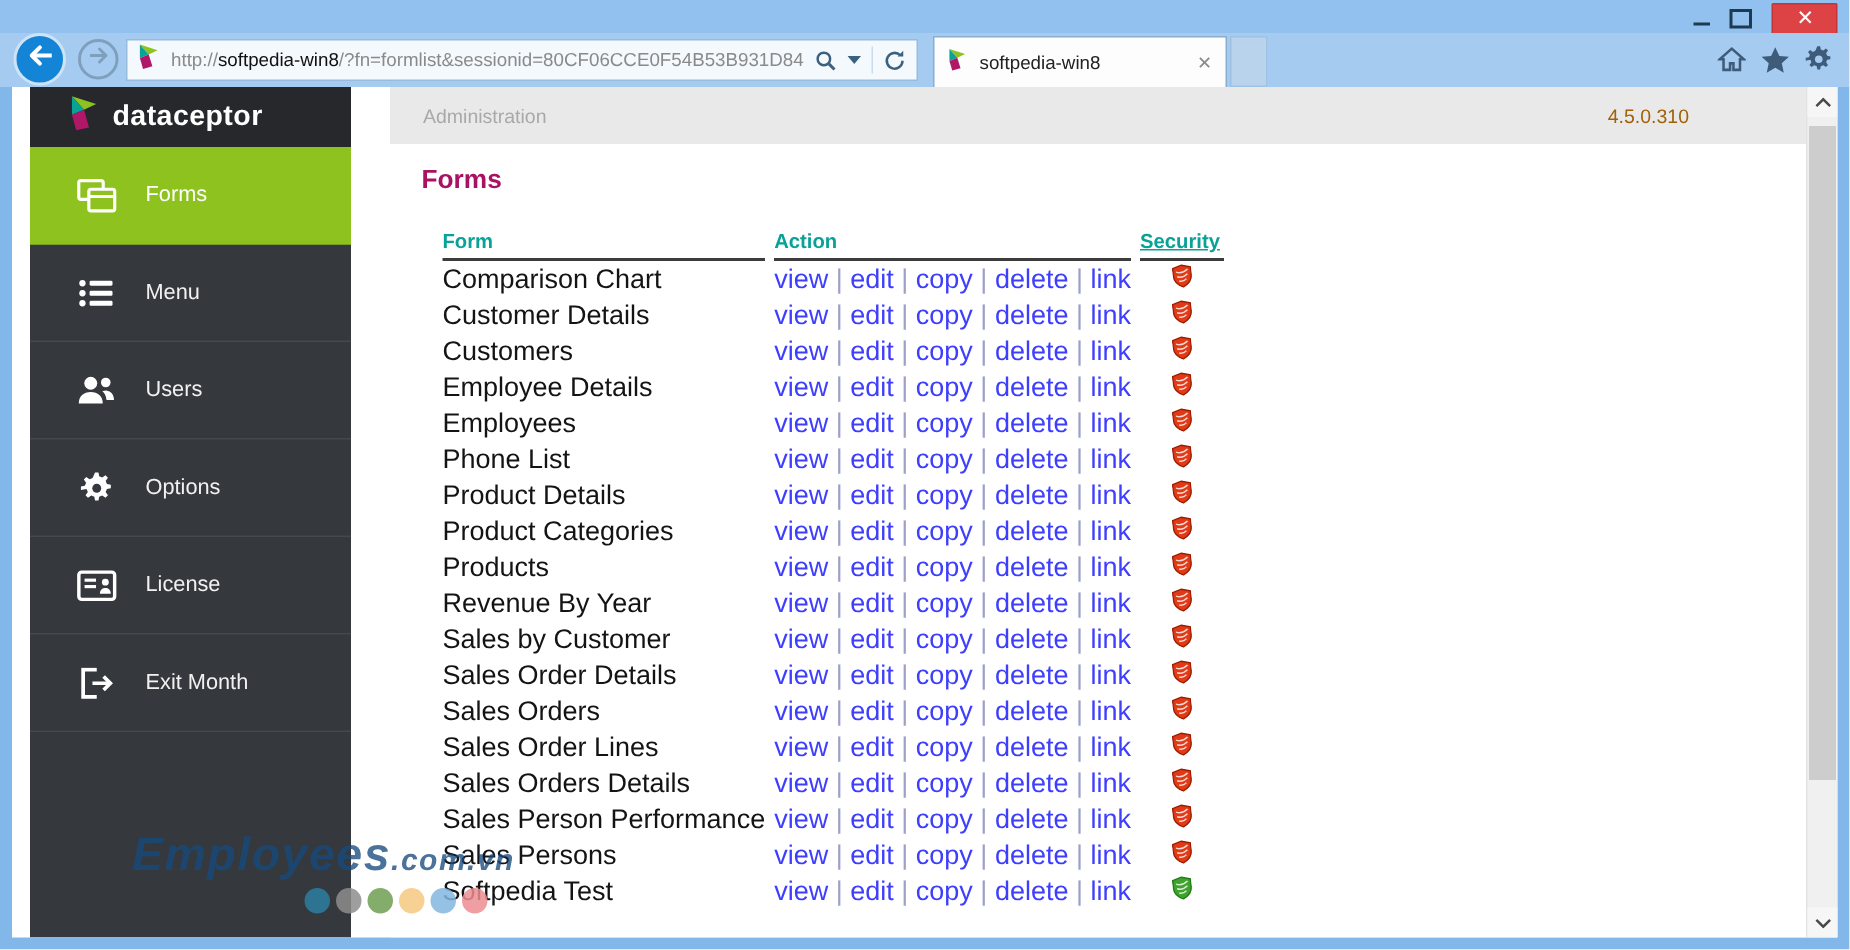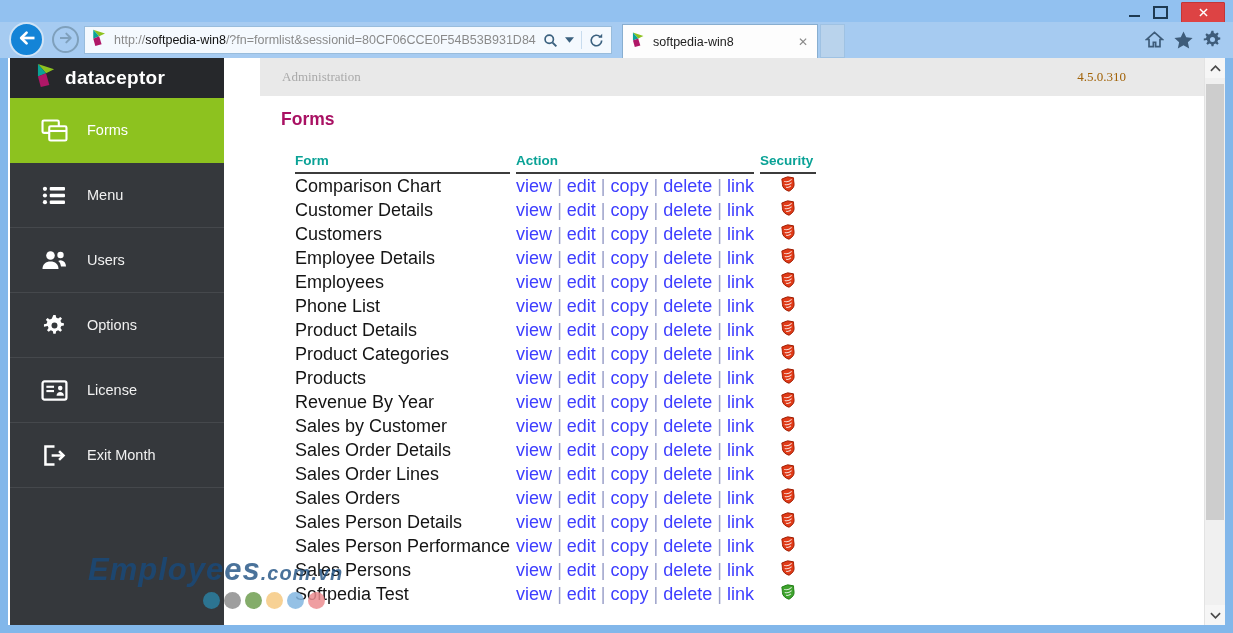--- a/index.html
+++ b/index.html
@@ -31,39 +31,39 @@
   .tab-close{margin-left:auto;color:#8a8a8a;font-size:12px;cursor:pointer;}
   .newtab-btn{position:absolute;left:820px;top:2px;width:25px;height:34px;background:#b9d3ec;border:1px solid #9fc2e3;box-sizing:border-box;cursor:pointer;}
   .nav-right{position:absolute;right:11px;top:8px;display:flex;gap:10px;align-items:center;}
   .nav-right span{cursor:pointer;display:flex;}
 
   
   .frame-body{position:absolute;top:58px;left:0;width:1233px;height:575px;background:#82b7ea;}
   .app{position:absolute;left:8px;top:0;width:1217px;height:567px;background:#ffffff;overflow:hidden;}
 
   
-  .sidebar{position:absolute;left:2px;top:0;width:214px;height:100%;background:#35383c;}
+  .sidebar{position:absolute;left:12px;top:0;width:214px;height:100%;background:#35383c;}
   .logo{height:40px;background:#26282b;display:flex;align-items:center;padding-left:27px;gap:9px;
         color:#fff;font-size:19px;font-weight:bold;letter-spacing:.3px;}
   .side-item{height:64px;display:flex;align-items:center;padding-left:30px;gap:19px;
              color:#f1f1f1;font-size:14.5px;border-bottom:1px solid #45484c;cursor:pointer;}
   .side-item.active{background:#8dc21f;border-bottom-color:#8dc21f;color:#fff;}
   .side-icon{display:flex;width:28px;justify-content:center;color:#fff;}
 
   
   .content{position:absolute;left:252px;top:0;width:944px;height:100%;background:#fff;}
   .admin-bar{height:38px;background:#e9e9e9;display:flex;align-items:center;justify-content:space-between;
-             padding:0 78px 0 22px;font-size:13px;color:#a9a9a9;font-family:Liberation Serif, serif;}
+             padding:0 78px 0 22px;font-size:13px;color:#a9a9a9;}
   .version{color:#a16207;}
   .page{padding:0 0 0 21px;}
   .page-title{color:#a91163;font-size:17.5px;font-weight:bold;margin:13px 0 0 0;}
   table.forms{border-collapse:separate;border-spacing:6px 0;margin:21px 0 0 8px;}
   table.forms th{text-align:left;color:#0aa296;font-size:13.5px;font-weight:bold;
                  border-bottom:2px solid #3c3c3c;padding:2px 0 4px 0;}
-  th.col-0{width:154px;margin-left:18px;} th.col-1{width:174px;} th.col-2{width:56px;}
+  th.col-0{width:154px;margin-left:18px;} th.col-1{width:174px;} th.col-2{width:56px;text-decoration:underline;}
   table.forms td{font-size:18px;color:#141414;height:24px;padding:0;vertical-align:middle;white-space:nowrap;}
   td.sec{text-align:center;}
   td.sec span{display:inline-block;transform:rotate(-6deg);}
   table.forms a{color:#3e3eff;text-decoration:none;cursor:pointer;}
   .pipe{color:#9ba0c9;}
 
   
   .scrollbar{position:absolute;left:1196px;top:0;width:21px;height:100%;background:#f0f0f0;border-left:1px solid #e3e3e3;box-sizing:border-box;}
   .sb-btn{position:absolute;left:0;width:100%;height:20px;display:flex;align-items:center;justify-content:center;background:#f6f6f6;cursor:pointer;}
   .sb-up{top:0;} .sb-down{bottom:0;}
@@ -366,37 +366,37 @@
                 </tr>
                 <tr>
                   <td>Sales Order Details</td>
                   <td><a>view</a><span class="pipe"> | </span><a>edit</a><span class="pipe"> | </span><a>copy</a><span class="pipe"> | </span><a>delete</a><span class="pipe"> | </span><a>link</a></td>
                   <td class="sec"><span><svg width="13" height="16" viewBox="0 0 14 17">
                         <path d="M7 .7L13.4 2.5V8.2c0 4.2-2.8 6.6-6.4 8.1C3.4 14.8.6 12.4.6 8.2V2.5z" fill="#e03a17" stroke="#9c1c00" stroke-width="1"></path>
                         <path d="M2.8 5.2c2.4 1.2 5.8.7 8.4-1.3M3.2 8.6c2.4 1.1 5.2.6 7.6-1.3M4.4 11.8c1.8.7 3.6.3 5.3-1" stroke="#fff" stroke-width="1.05" fill="none" opacity=".8"></path>
                       </svg></span></td>
                 </tr>
                 <tr>
+                  <td>Sales Orders</td>
+                  <td><a>view</a><span class="pipe"> | </span><a>edit</a><span class="pipe"> | </span><a>copy</a><span class="pipe"> | </span><a>delete</a><span class="pipe"> | </span><a>link</a></td>
+                  <td class="sec"><span><svg width="13" height="16" viewBox="0 0 14 17">
+                        <path d="M7 .7L13.4 2.5V8.2c0 4.2-2.8 6.6-6.4 8.1C3.4 14.8.6 12.4.6 8.2V2.5z" fill="#e03a17" stroke="#9c1c00" stroke-width="1"></path>
+                        <path d="M2.8 5.2c2.4 1.2 5.8.7 8.4-1.3M3.2 8.6c2.4 1.1 5.2.6 7.6-1.3M4.4 11.8c1.8.7 3.6.3 5.3-1" stroke="#fff" stroke-width="1.05" fill="none" opacity=".8"></path>
+                      </svg></span></td>
+                </tr>
+                <tr>
                   <td>Sales Order Lines</td>
                   <td><a>view</a><span class="pipe"> | </span><a>edit</a><span class="pipe"> | </span><a>copy</a><span class="pipe"> | </span><a>delete</a><span class="pipe"> | </span><a>link</a></td>
                   <td class="sec"><span><svg width="13" height="16" viewBox="0 0 14 17">
                         <path d="M7 .7L13.4 2.5V8.2c0 4.2-2.8 6.6-6.4 8.1C3.4 14.8.6 12.4.6 8.2V2.5z" fill="#e03a17" stroke="#9c1c00" stroke-width="1"></path>
                         <path d="M2.8 5.2c2.4 1.2 5.8.7 8.4-1.3M3.2 8.6c2.4 1.1 5.2.6 7.6-1.3M4.4 11.8c1.8.7 3.6.3 5.3-1" stroke="#fff" stroke-width="1.05" fill="none" opacity=".8"></path>
                       </svg></span></td>
                 </tr>
                 <tr>
-                  <td>Sales Orders</td>
-                  <td><a>view</a><span class="pipe"> | </span><a>edit</a><span class="pipe"> | </span><a>copy</a><span class="pipe"> | </span><a>delete</a><span class="pipe"> | </span><a>link</a></td>
-                  <td class="sec"><span><svg width="13" height="16" viewBox="0 0 14 17">
-                        <path d="M7 .7L13.4 2.5V8.2c0 4.2-2.8 6.6-6.4 8.1C3.4 14.8.6 12.4.6 8.2V2.5z" fill="#e03a17" stroke="#9c1c00" stroke-width="1"></path>
-                        <path d="M2.8 5.2c2.4 1.2 5.8.7 8.4-1.3M3.2 8.6c2.4 1.1 5.2.6 7.6-1.3M4.4 11.8c1.8.7 3.6.3 5.3-1" stroke="#fff" stroke-width="1.05" fill="none" opacity=".8"></path>
-                      </svg></span></td>
-                </tr>
-                <tr>
-                  <td>Sales Person Details</td>
+                  <td>Sales Orders Details</td>
                   <td><a>view</a><span class="pipe"> | </span><a>edit</a><span class="pipe"> | </span><a>copy</a><span class="pipe"> | </span><a>delete</a><span class="pipe"> | </span><a>link</a></td>
                   <td class="sec"><span><svg width="13" height="16" viewBox="0 0 14 17">
                         <path d="M7 .7L13.4 2.5V8.2c0 4.2-2.8 6.6-6.4 8.1C3.4 14.8.6 12.4.6 8.2V2.5z" fill="#e03a17" stroke="#9c1c00" stroke-width="1"></path>
                         <path d="M2.8 5.2c2.4 1.2 5.8.7 8.4-1.3M3.2 8.6c2.4 1.1 5.2.6 7.6-1.3M4.4 11.8c1.8.7 3.6.3 5.3-1" stroke="#fff" stroke-width="1.05" fill="none" opacity=".8"></path>
                       </svg></span></td>
                 </tr>
                 <tr>
                   <td>Sales Person Performance</td>
                   <td><a>view</a><span class="pipe"> | </span><a>edit</a><span class="pipe"> | </span><a>copy</a><span class="pipe"> | </span><a>delete</a><span class="pipe"> | </span><a>link</a></td>
                   <td class="sec"><span><svg width="13" height="16" viewBox="0 0 14 17">

